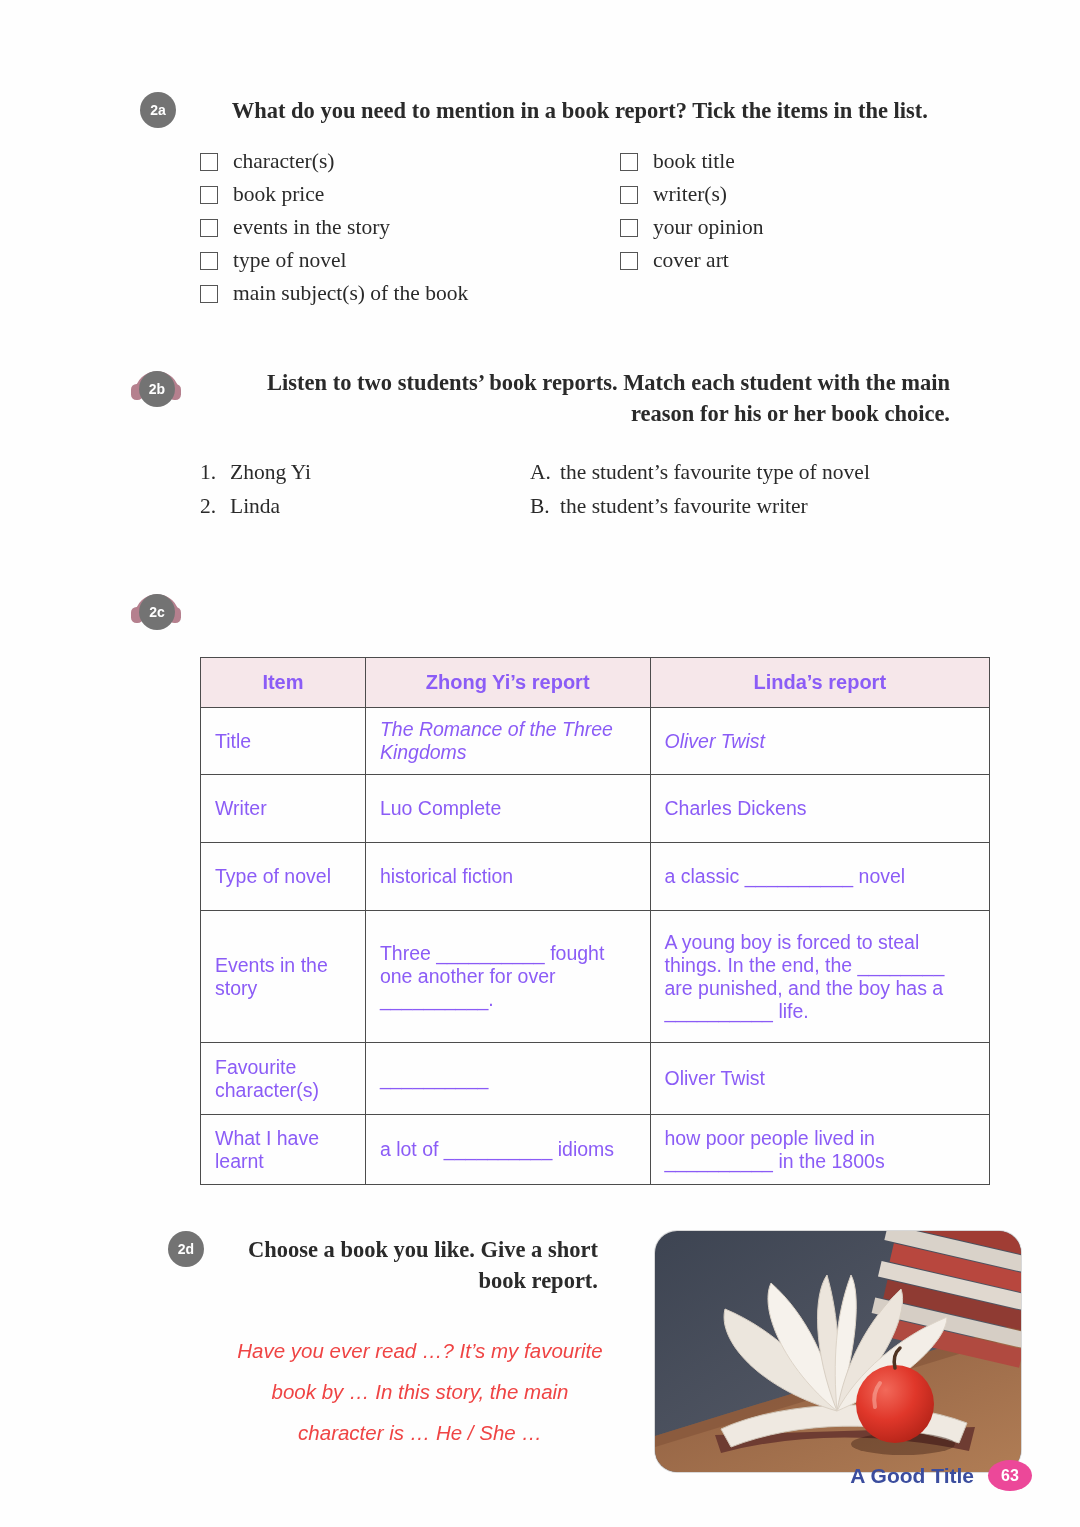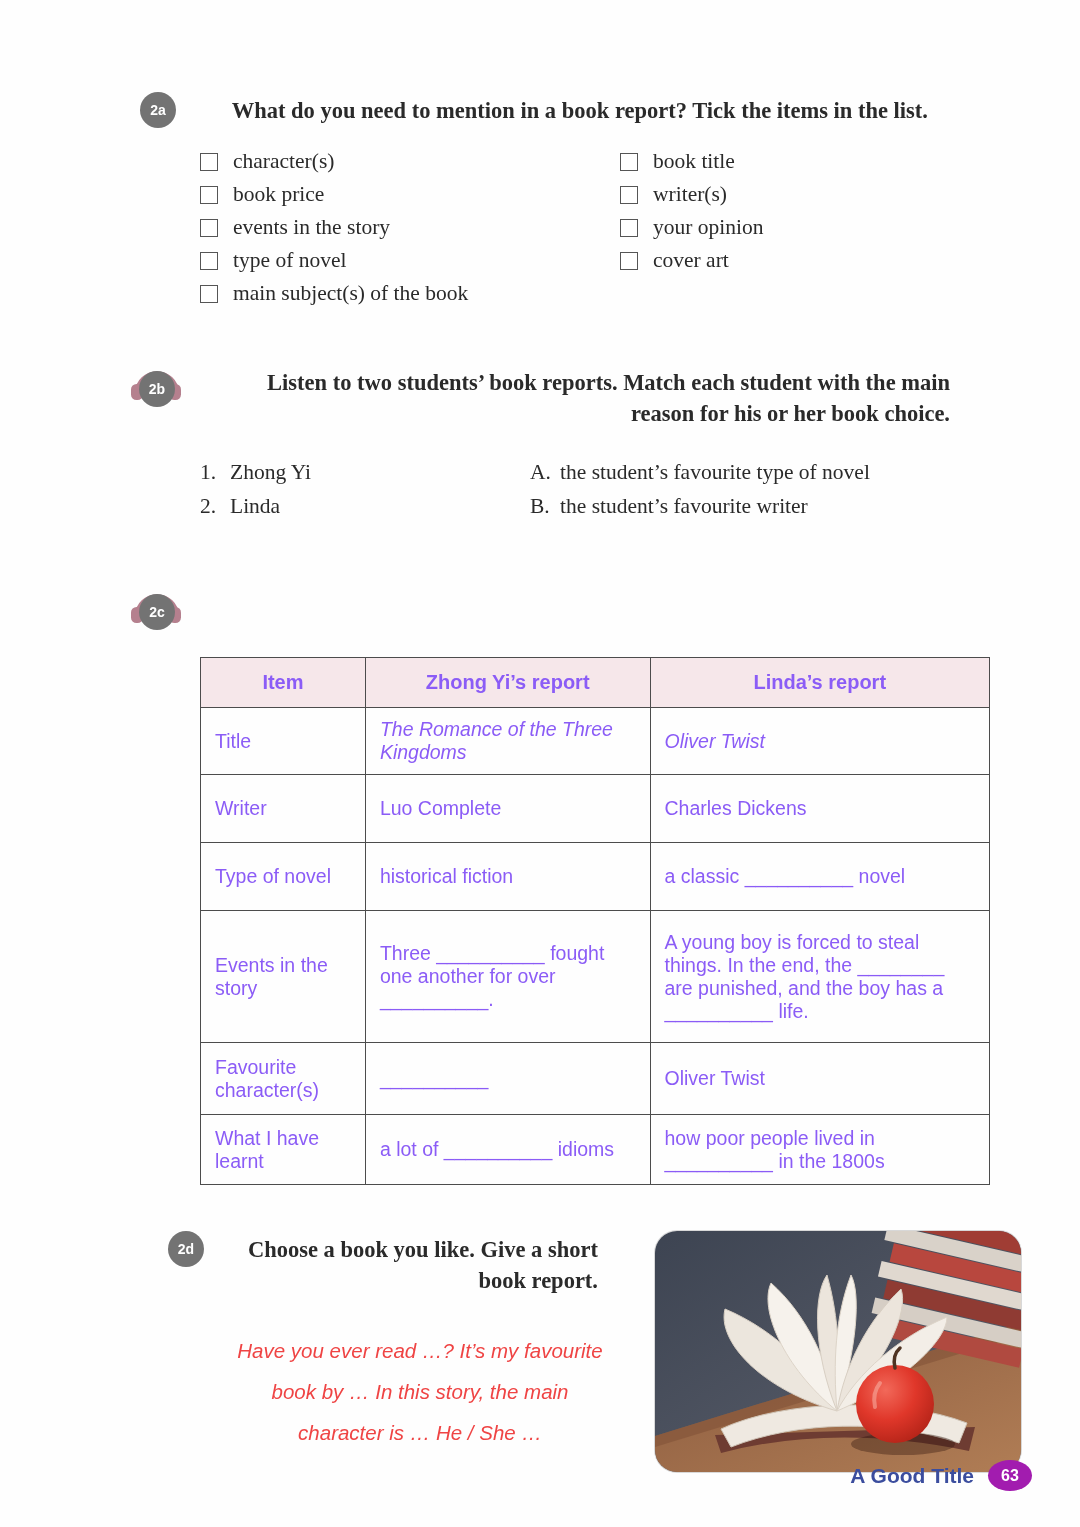--- a/index.html
+++ b/index.html
@@ -122,21 +122,21 @@
     position:absolute;
     right:48px; bottom:36px;
     display:flex; align-items:center;
     font-family:"Liberation Sans", sans-serif;
   }
   .footer .unit { font-weight:bold; font-size:21px; color:#3b4d9e; }
   .footer .pagenum {
     margin-left:14px;
     width:44px; height:31px;
     border-radius:50%;
-    background:#a21caf;
+    background:#ec4899;
     color:#fff; font-size:16px; font-weight:bold;
     display:flex; align-items:center; justify-content:center;
   }
 
   .mt-2b { margin-top:48px; }
   .mt-2c { margin-top:58px; }
 </style>
 </head>
 <body>
 

